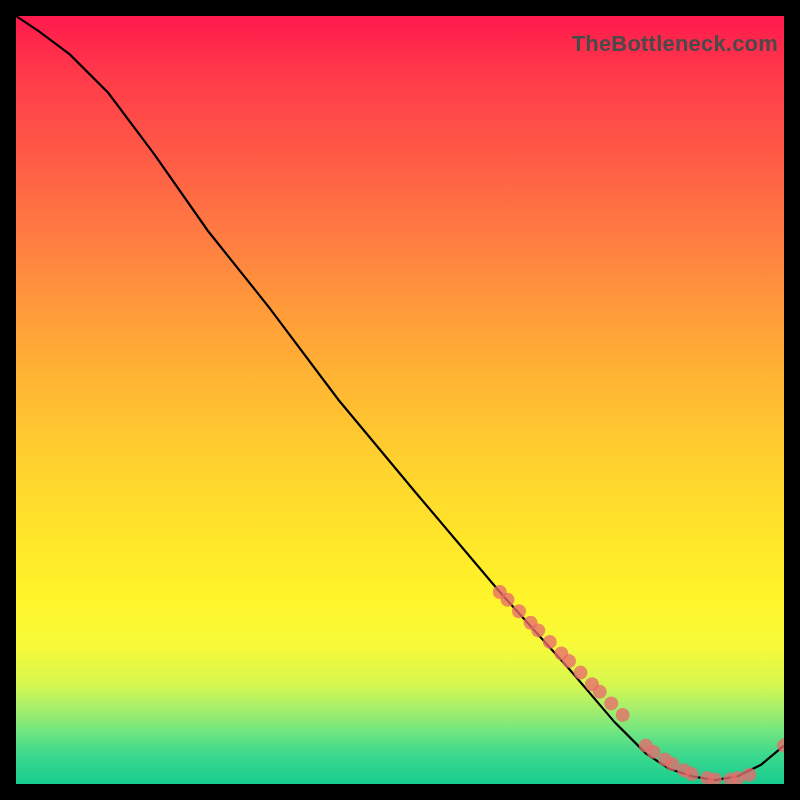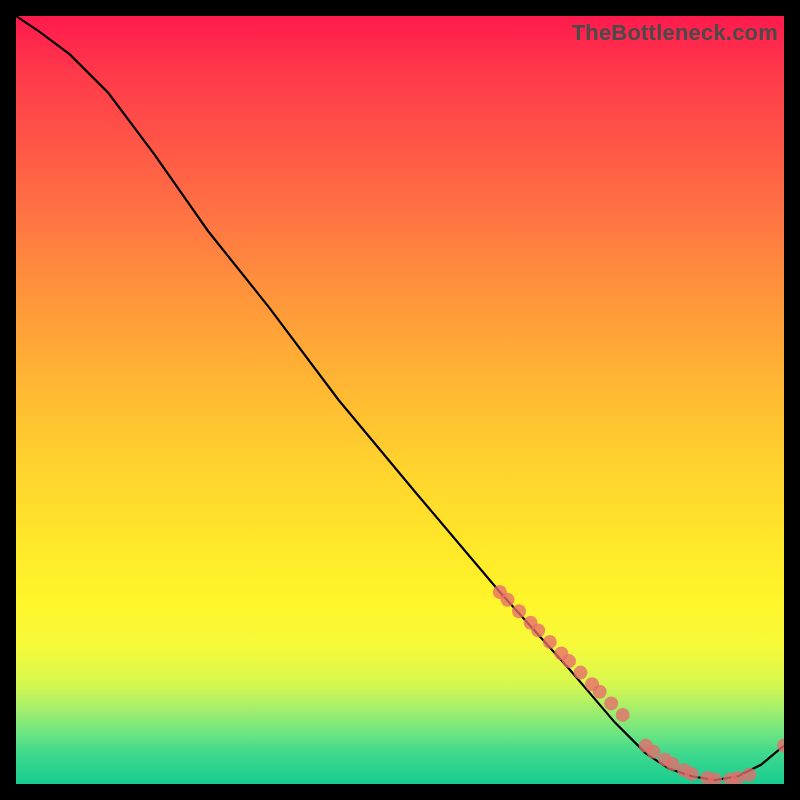--- a/index.html
+++ b/index.html
@@ -36,21 +36,21 @@
       #f7fa3a 82%,
       #d6f74e 87%,
       #a8ef6a 90%,
       #74e67f 93%,
       #3fd98d 96%,
       #17cc8f 100%
     );
   }
   .watermark {
     position: absolute;
-    top: 4px;
+    top: 15px;
     right: 6px;
     color: #4a4a4a;
     font-weight: 700;
     font-size: 22px;
     letter-spacing: 0.2px;
     user-select: none;
   }
   svg.curve {
     position: absolute;
     left: 0;

